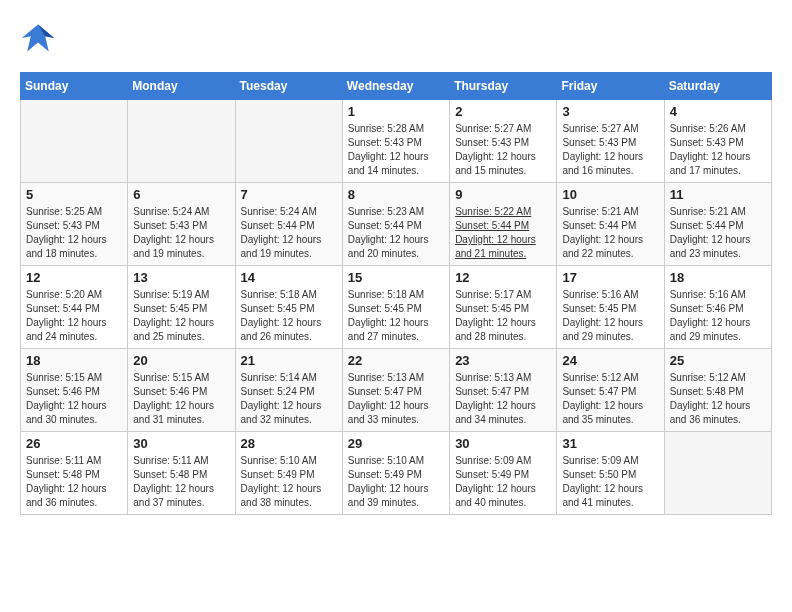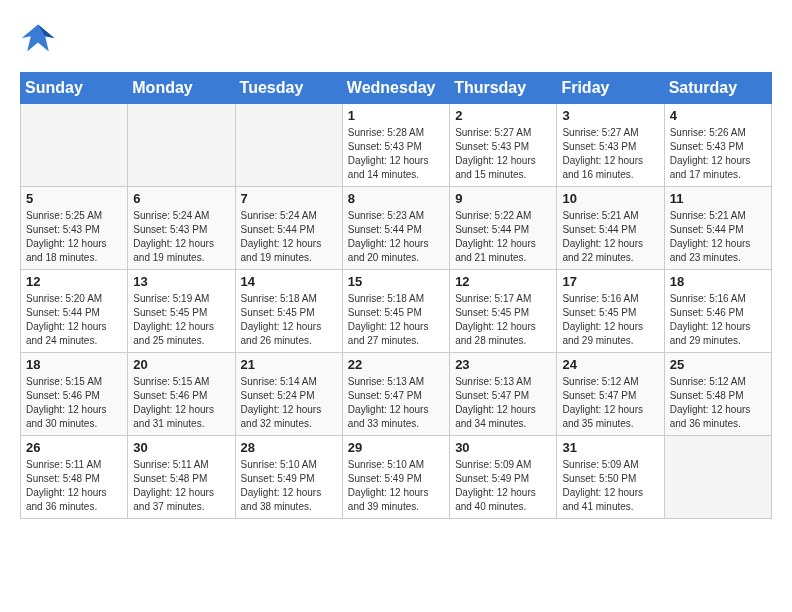--- a/index.html
+++ b/index.html
@@ -49,21 +49,21 @@
     .calendar {
       width: 100%;
       border-collapse: collapse;
       font-size: 11px;
     }
     .calendar th {
       background-color: #3a7bd5;
       color: #fff;
       padding: 6px 4px;
       text-align: left;
-      font-size: 16px;
+      font-size: 12px;
       border: 1px solid #3a7bd5;
     }
     .calendar td {
       border: 1px solid #ccc;
       vertical-align: top;
       padding: 4px 5px;
       width: calc(100% / 7);
       min-height: 80px;
       background: #fff;
     }
@@ -175,21 +175,21 @@
         </td>
         <td>
           <div class="day-number">8</div>
           <div class="day-info" style="white-space: pre-line;">Sunrise: 5:23 AM
 Sunset: 5:44 PM
 Daylight: 12 hours
 and 20 minutes.</div>
         </td>
         <td>
           <div class="day-number">9</div>
-          <div class="day-info" style="white-space: pre-line;">Sunrise: 5:22 AM
+          <div class="day-info" style="white-space: pre-line; text-decoration: underline;">Sunrise: 5:22 AM
 Sunset: 5:44 PM
 Daylight: 12 hours
 and 21 minutes.</div>
         </td>
         <td>
           <div class="day-number">10</div>
           <div class="day-info" style="white-space: pre-line;">Sunrise: 5:21 AM
 Sunset: 5:44 PM
 Daylight: 12 hours
 and 22 minutes.</div>

